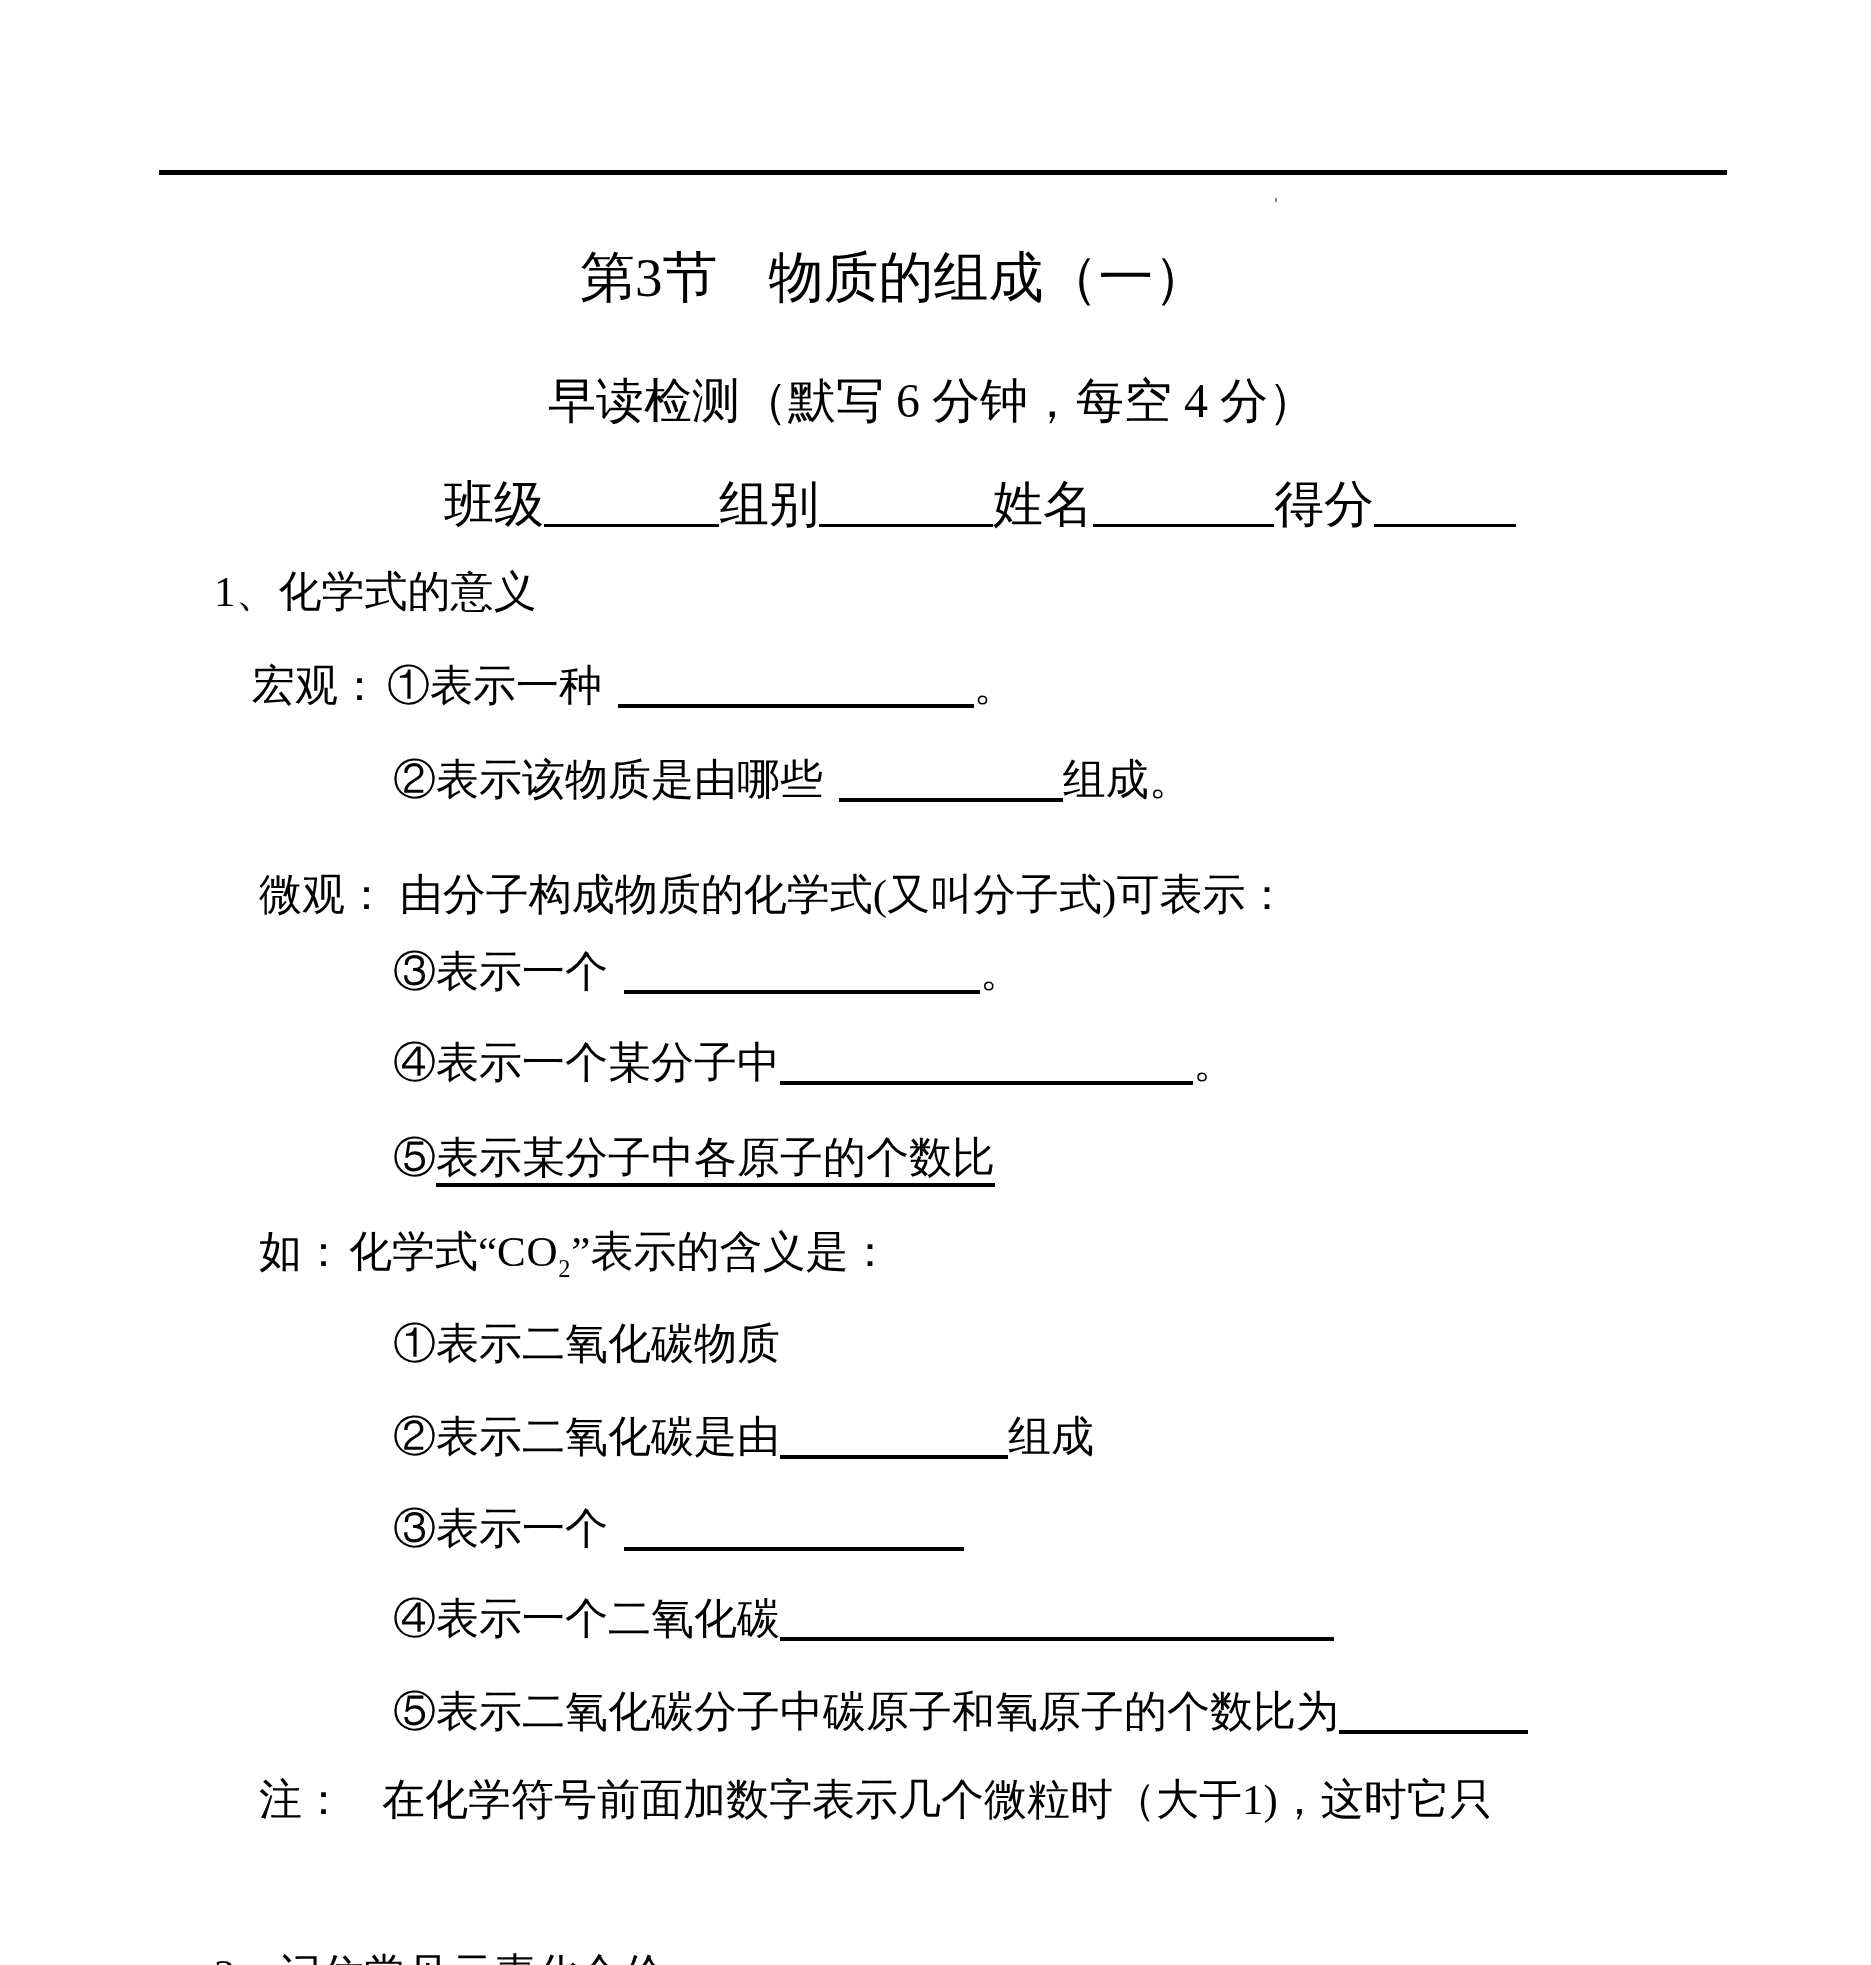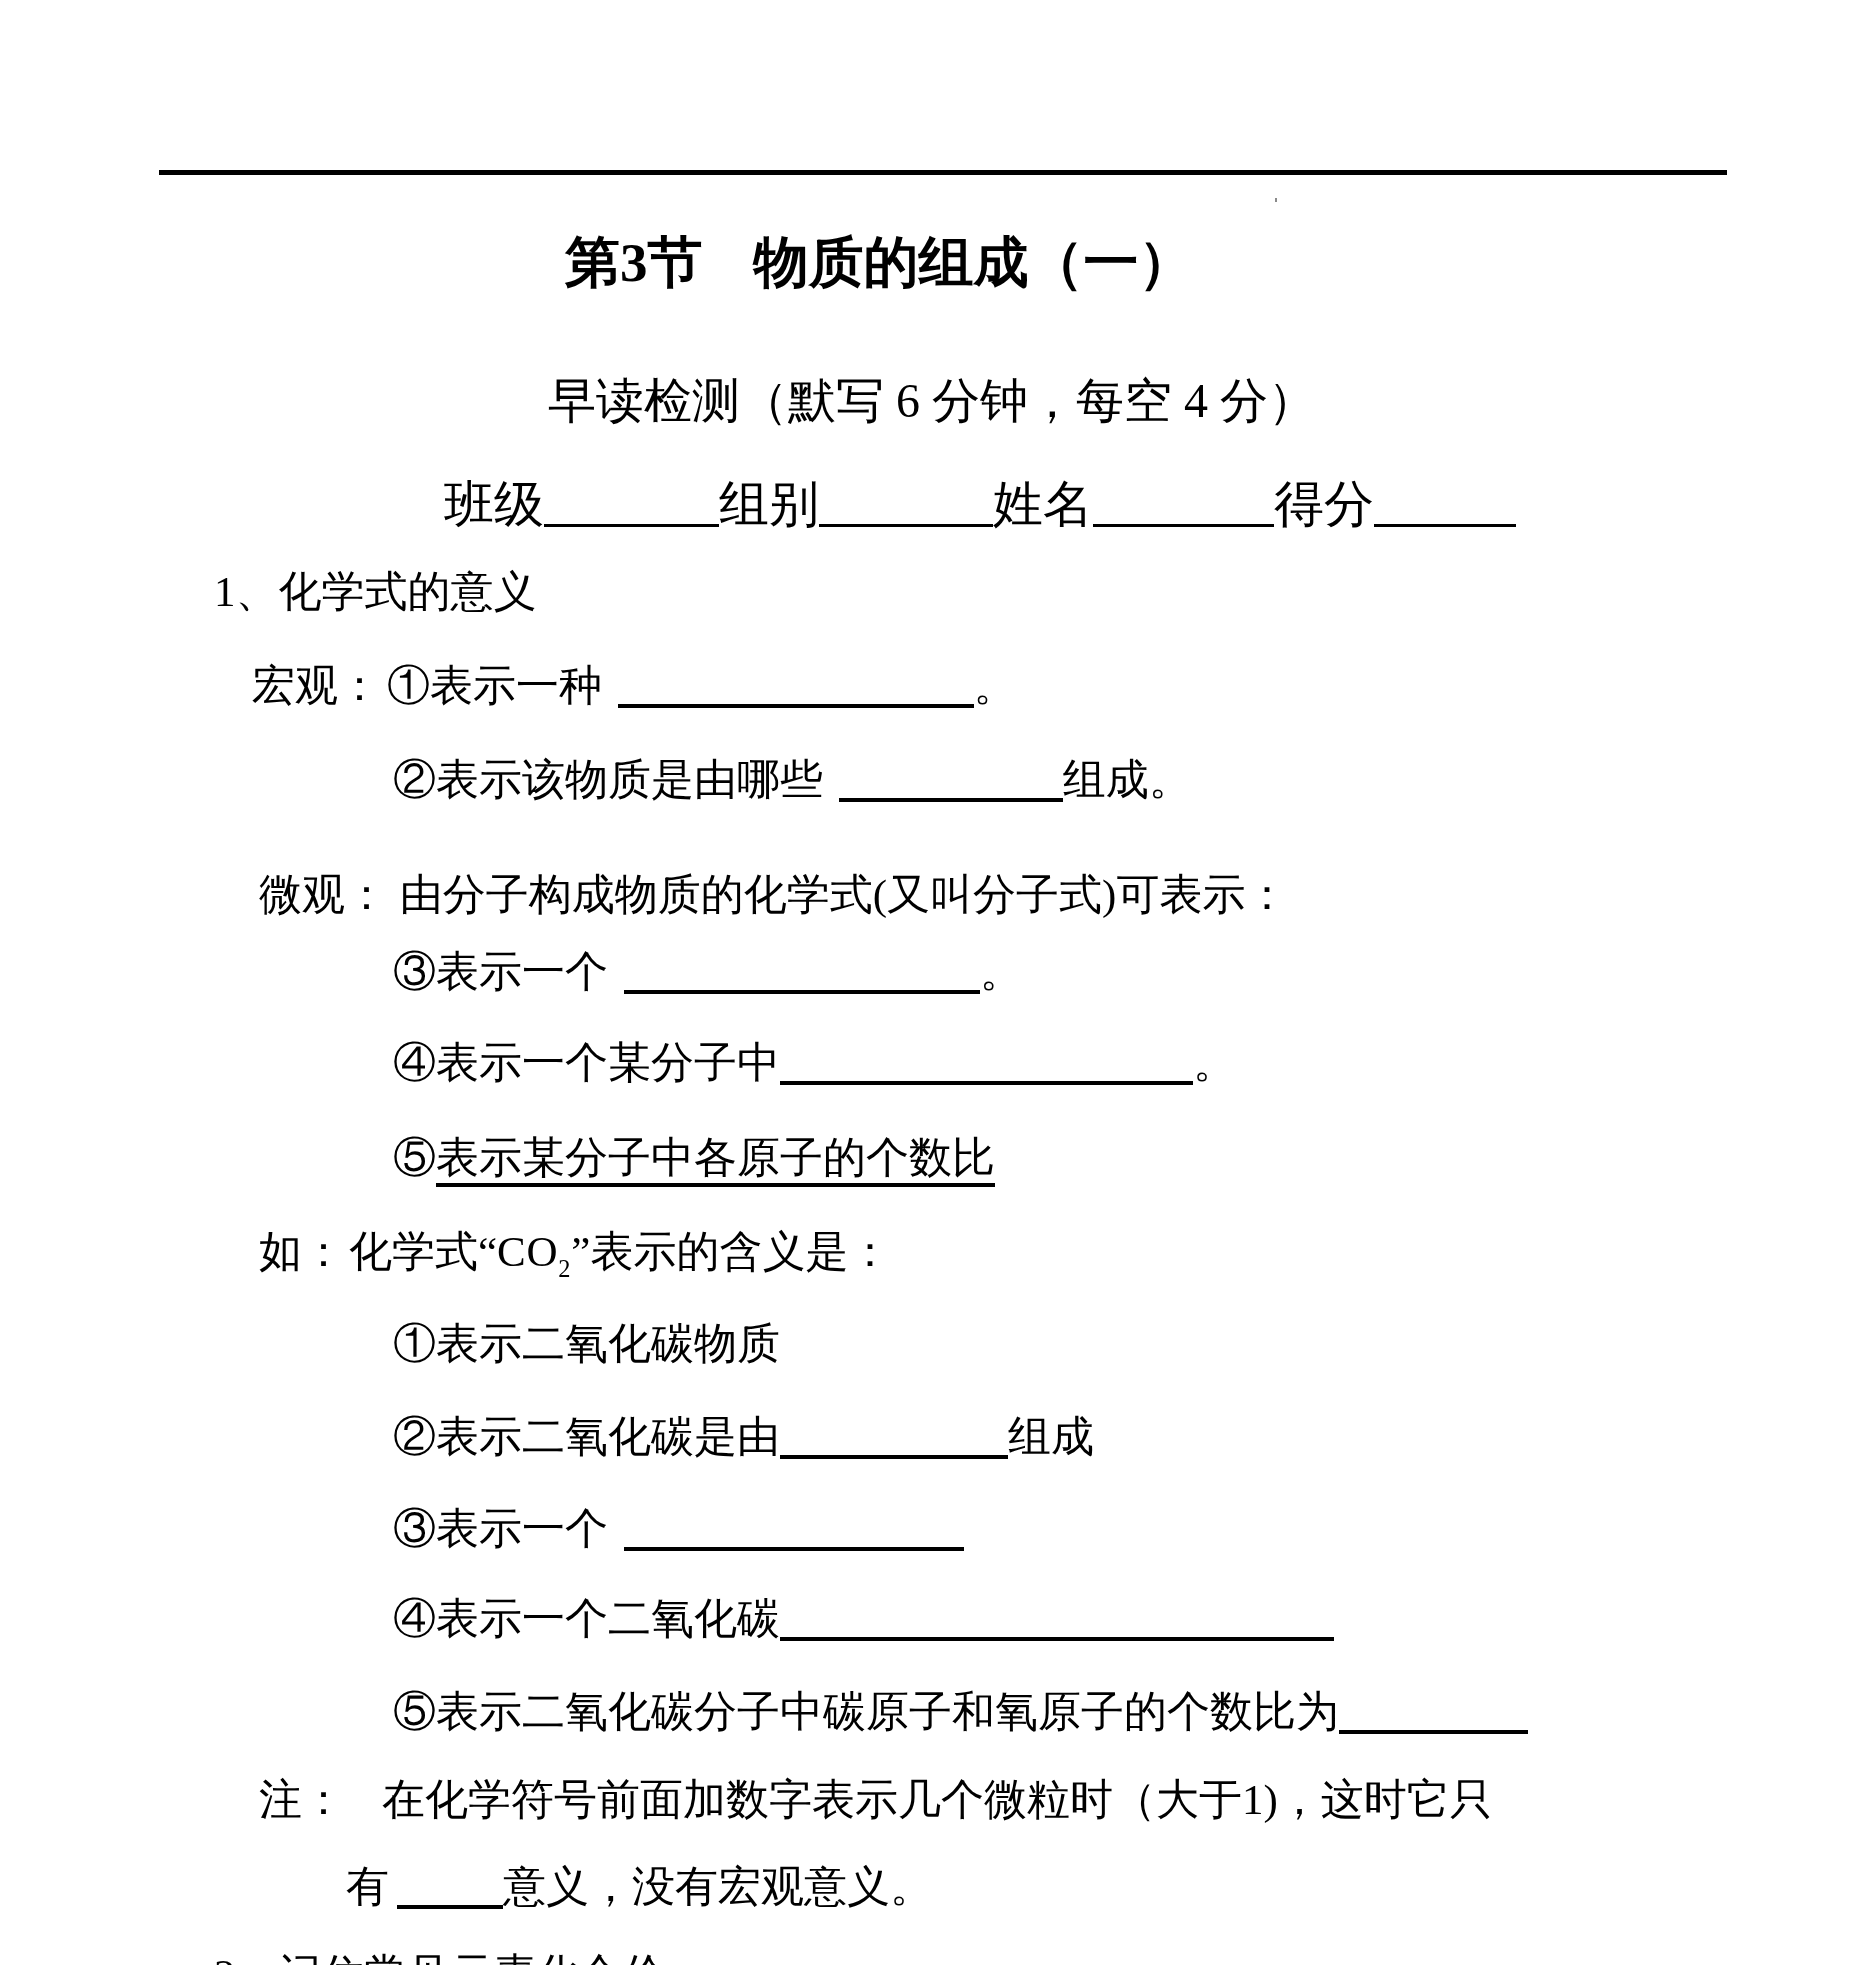--- a/index.html
+++ b/index.html
@@ -14,22 +14,22 @@
   .top-rule {
     position:absolute; left:159px; top:170px;
     width:1568px; height:5.1px; background:#000;
   }
   .speck {
     position:absolute; left:1275px; top:198px;
     width:2.4px; height:3.5px; background:#8a8a8a;
   }
   .title {
     position:absolute; left:564px; top:226px;
-    font-size:55px; line-height:72px; font-weight:700;
-    white-space:nowrap; margin:1px;
+    font-size:55px; line-height:72px; font-weight:400;
+    white-space:nowrap; margin:16px;
   }
   .title-part2 { margin-left:51px; }
   .subtitle {
     position:absolute; left:544px; top:366px;
     font-size:48px; line-height:62px; font-weight:400;
     white-space:nowrap; margin:4px;
   }
   .form-line {
     position:absolute; left:444px; top:479px;
     font-size:50px; line-height:51px; white-space:nowrap;
@@ -92,18 +92,17 @@
   <div class="ln" style="left:393px; top:1409px"><span>②表示二氧化碳是由</span><span class="blank" style="width:228px"></span><span>组成</span></div>
 
   <div class="ln" style="left:393px; top:1501px"><span>③表示一个</span><span class="blank g40" style="width:340px"></span></div>
 
   <div class="ln" style="left:393px; top:1591px"><span>④表示一个二氧化碳</span><span class="blank" style="width:554px"></span></div>
 
   <div class="ln" style="left:393px; top:1684px"><span>⑤表示二氧化碳分子中碳原子和氧原子的个数比为</span><span class="blank" style="width:189px"></span></div>
 
   <div class="ln" style="left:259px; top:1772px"><span>注：</span><span class="g110">在化学符号前面加数字表示几个微粒时（大于1)，这时它只</span></div>
 
-  <div class="ln" style="left:346px; top:1859px"><span>有</span><span class="blank g20" style="width:106px"></span><span>意义，没有宏观意义。</span></div>
 
   <div class="ln" style="left:214px; top:1947px">2、记住常见元素化合价</div>
 
 </div>
 
 
 </body></html>

